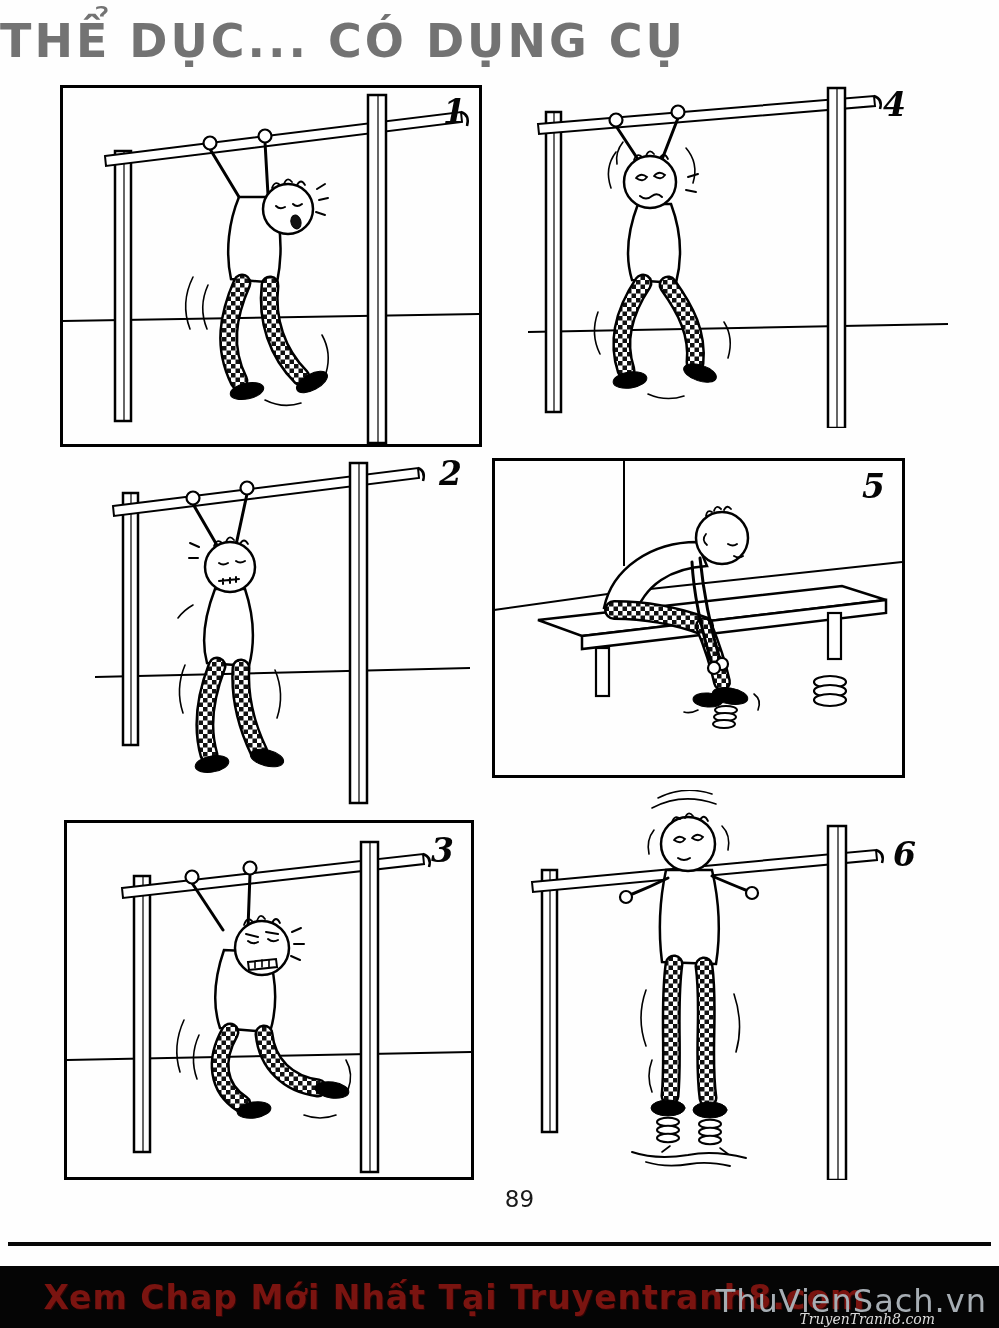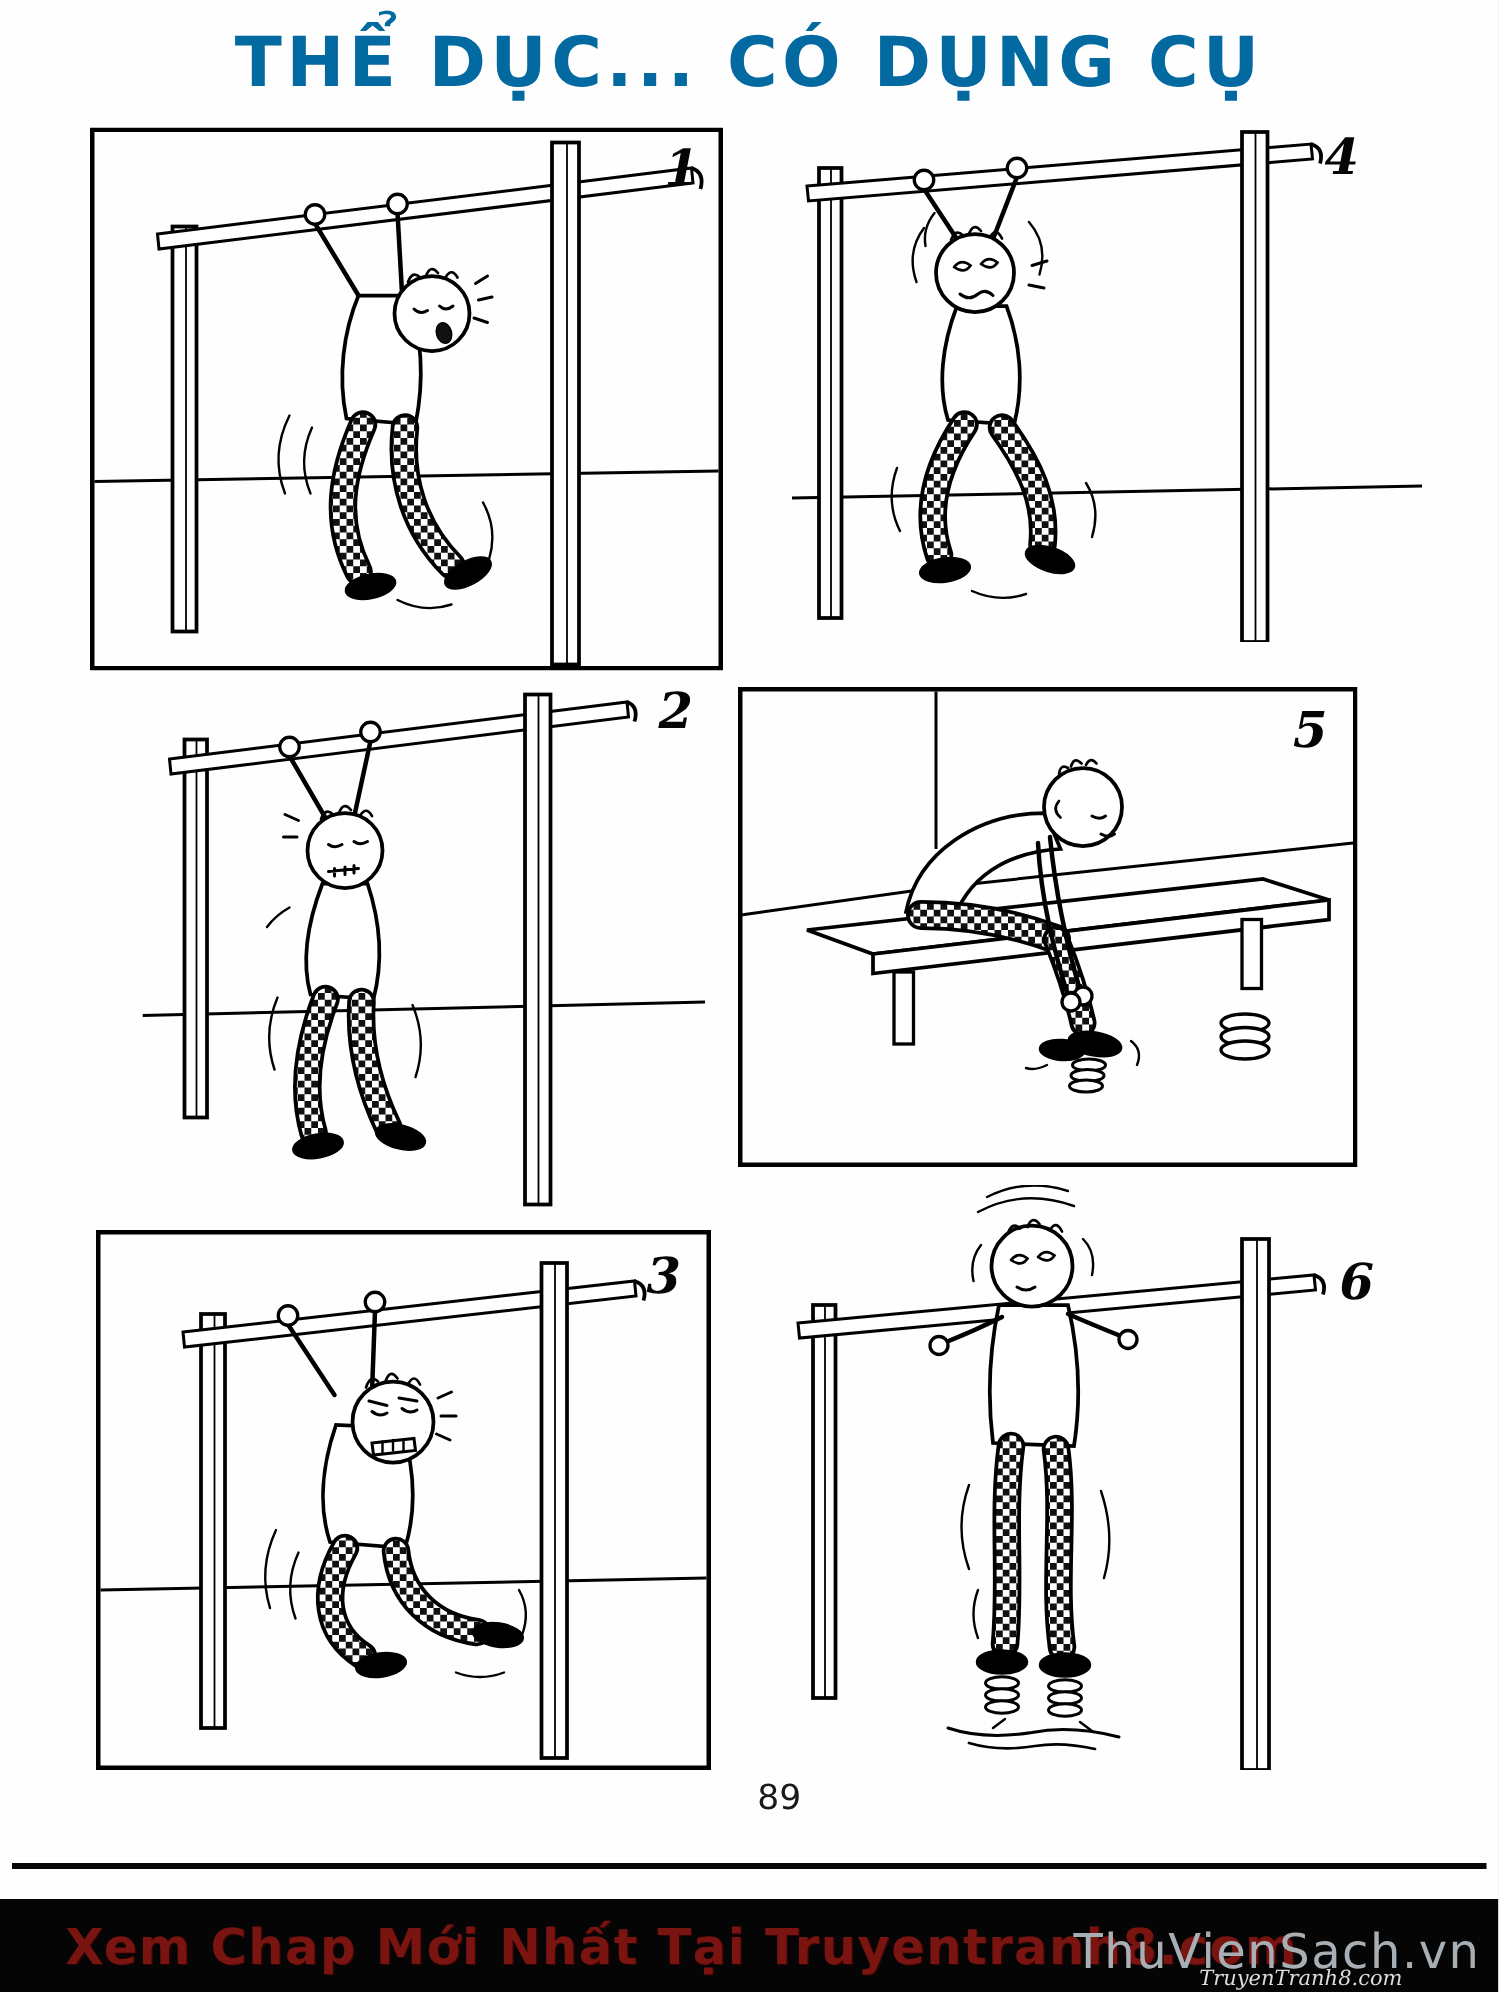--- a/index.html
+++ b/index.html
@@ -4,22 +4,22 @@
 <style>
   * { box-sizing: border-box; }
   html,body { margin:0; padding:0; background:#e9e9e9; }
   .page {
     position:relative; width:999px; height:1328px; margin:0 auto;
     background:#fefefe; overflow:hidden;
     font-family:"DejaVu Sans", sans-serif; color:#000;
   }
   .title {
     position:absolute; top:14px; left:0; width:100%;
-    text-align:center; font-size:46px; font-weight:bold;
-    letter-spacing:3px; color:#0369a1;
+    text-align:left; font-size:46px; font-weight:bold;
+    letter-spacing:3px; color:#737373;
   }
   .panel { position:absolute; }
   .panel svg { display:block; width:100%; height:100%; }
   .panel-number {
     position:absolute; font-family:"DejaVu Serif", serif;
     font-style:italic; font-weight:bold; font-size:33px; color:#050505;
     line-height:1;
   }
   .p1 { left:60px;  top:85px;  width:422px; height:362px; }
   .p4 { left:528px; top:82px;  width:420px; height:346px; }

